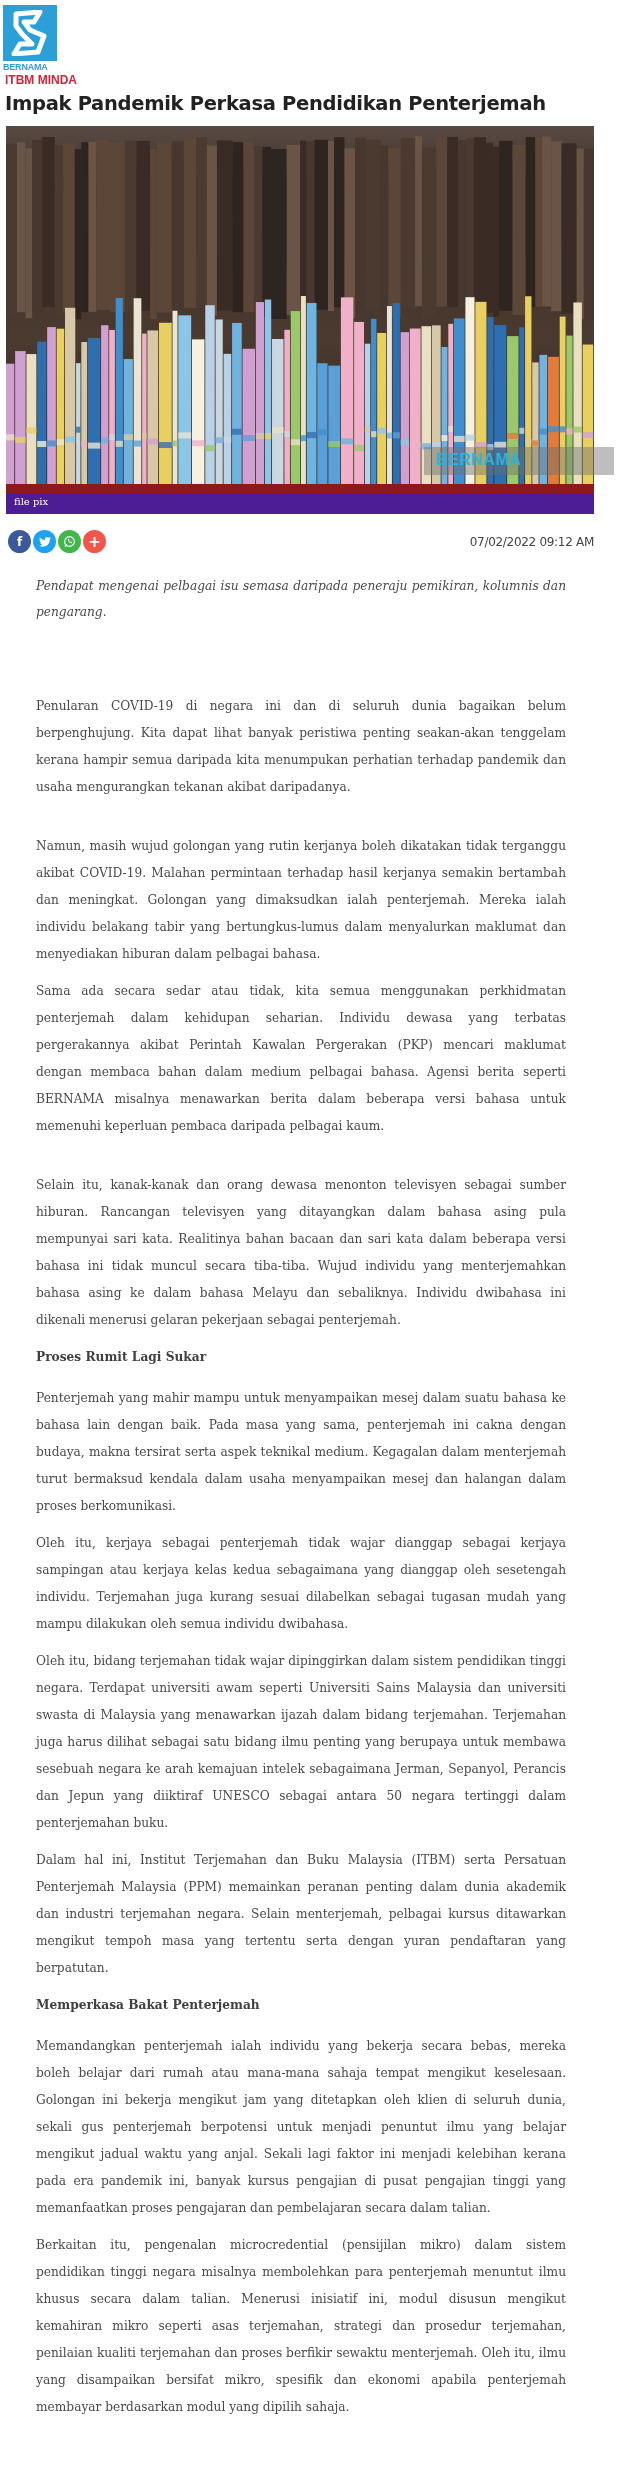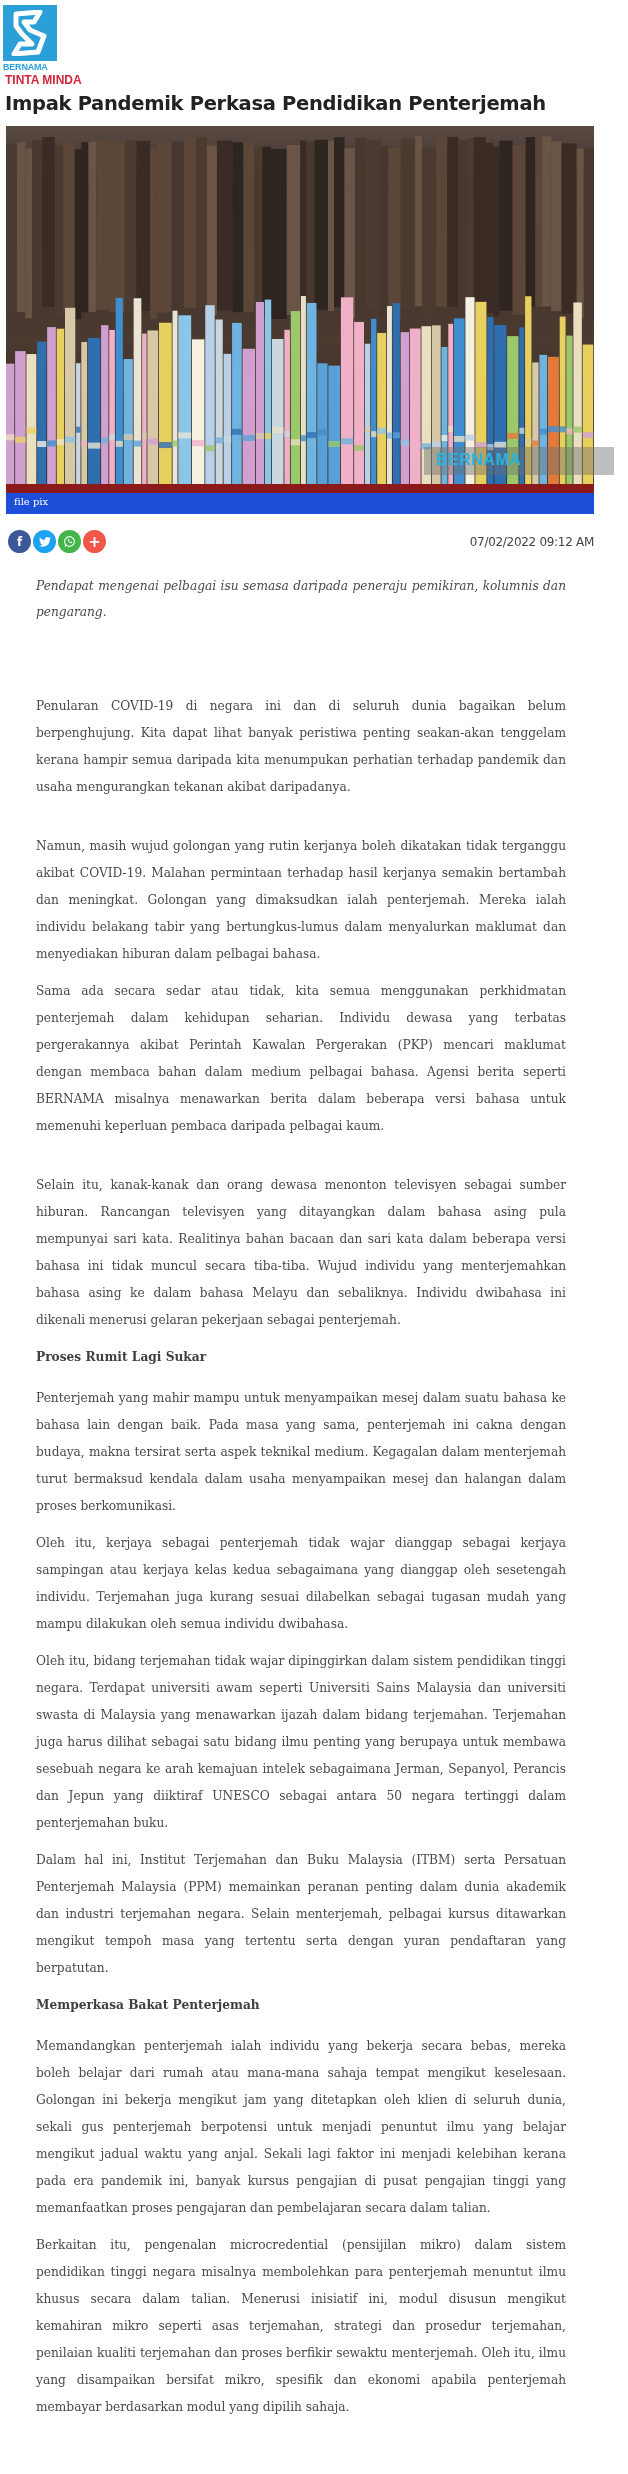--- a/index.html
+++ b/index.html
@@ -46,21 +46,21 @@
     width: 190px; height: 28px;
     background: rgba(110,110,110,0.45);
   }
   .watermark span {
     position: absolute; left: 12px; top: 4px;
     font-family: "Liberation Sans", sans-serif; font-weight: bold;
     font-size: 16px; color: #2bb3e0; letter-spacing: 0.5px;
   }
   .caption-bar {
     position: absolute; left: 6px; top: 493px;
-    width: 588px; height: 21px; background: #1d4ed8;
+    width: 588px; height: 21px; background: #4c1d95;
   }
   .caption-bar span {
     position: absolute; left: 8px; top: 3px;
     font-family: "DejaVu Serif", serif; font-size: 10px; color: #ffffff;
   }
   .share {
     position: absolute; left: 8px; top: 530px;
     display: flex; gap: 2px;
   }
   .share .btn {
@@ -95,21 +95,21 @@
 
 <div class="logo">
   <div class="logo-box">
     <svg width="40" height="46" viewBox="0 0 40 46">
       <path d="M6 4 L30 2 L24 12 L14 12 L20 20 L34 26 L28 42 L4 44 L10 34 L22 34 L12 24 L6 16 Z" fill="none" stroke="#ffffff" stroke-width="5" stroke-linejoin="round"></path>
     </svg>
   </div>
   <div class="logo-text">BERNAMA</div>
 </div>
 
-<div class="category">TINTA MINDA</div>
+<div class="category">ITBM MINDA</div>
 <h1 class="title">Impak Pandemik Perkasa Pendidikan Penterjemah</h1>
 
 <div class="hero">
   <svg id="hero-svg" width="588" height="388" viewBox="0 0 588 388">
     <defs>
       <linearGradient id="bg" x1="0" y1="0" x2="0" y2="1">
         <stop offset="0" stop-color="#5a4a44"></stop>
         <stop offset="0.15" stop-color="#3d2f28"></stop>
         <stop offset="0.55" stop-color="#4a3a30"></stop>
         <stop offset="1" stop-color="#2c2420"></stop>

